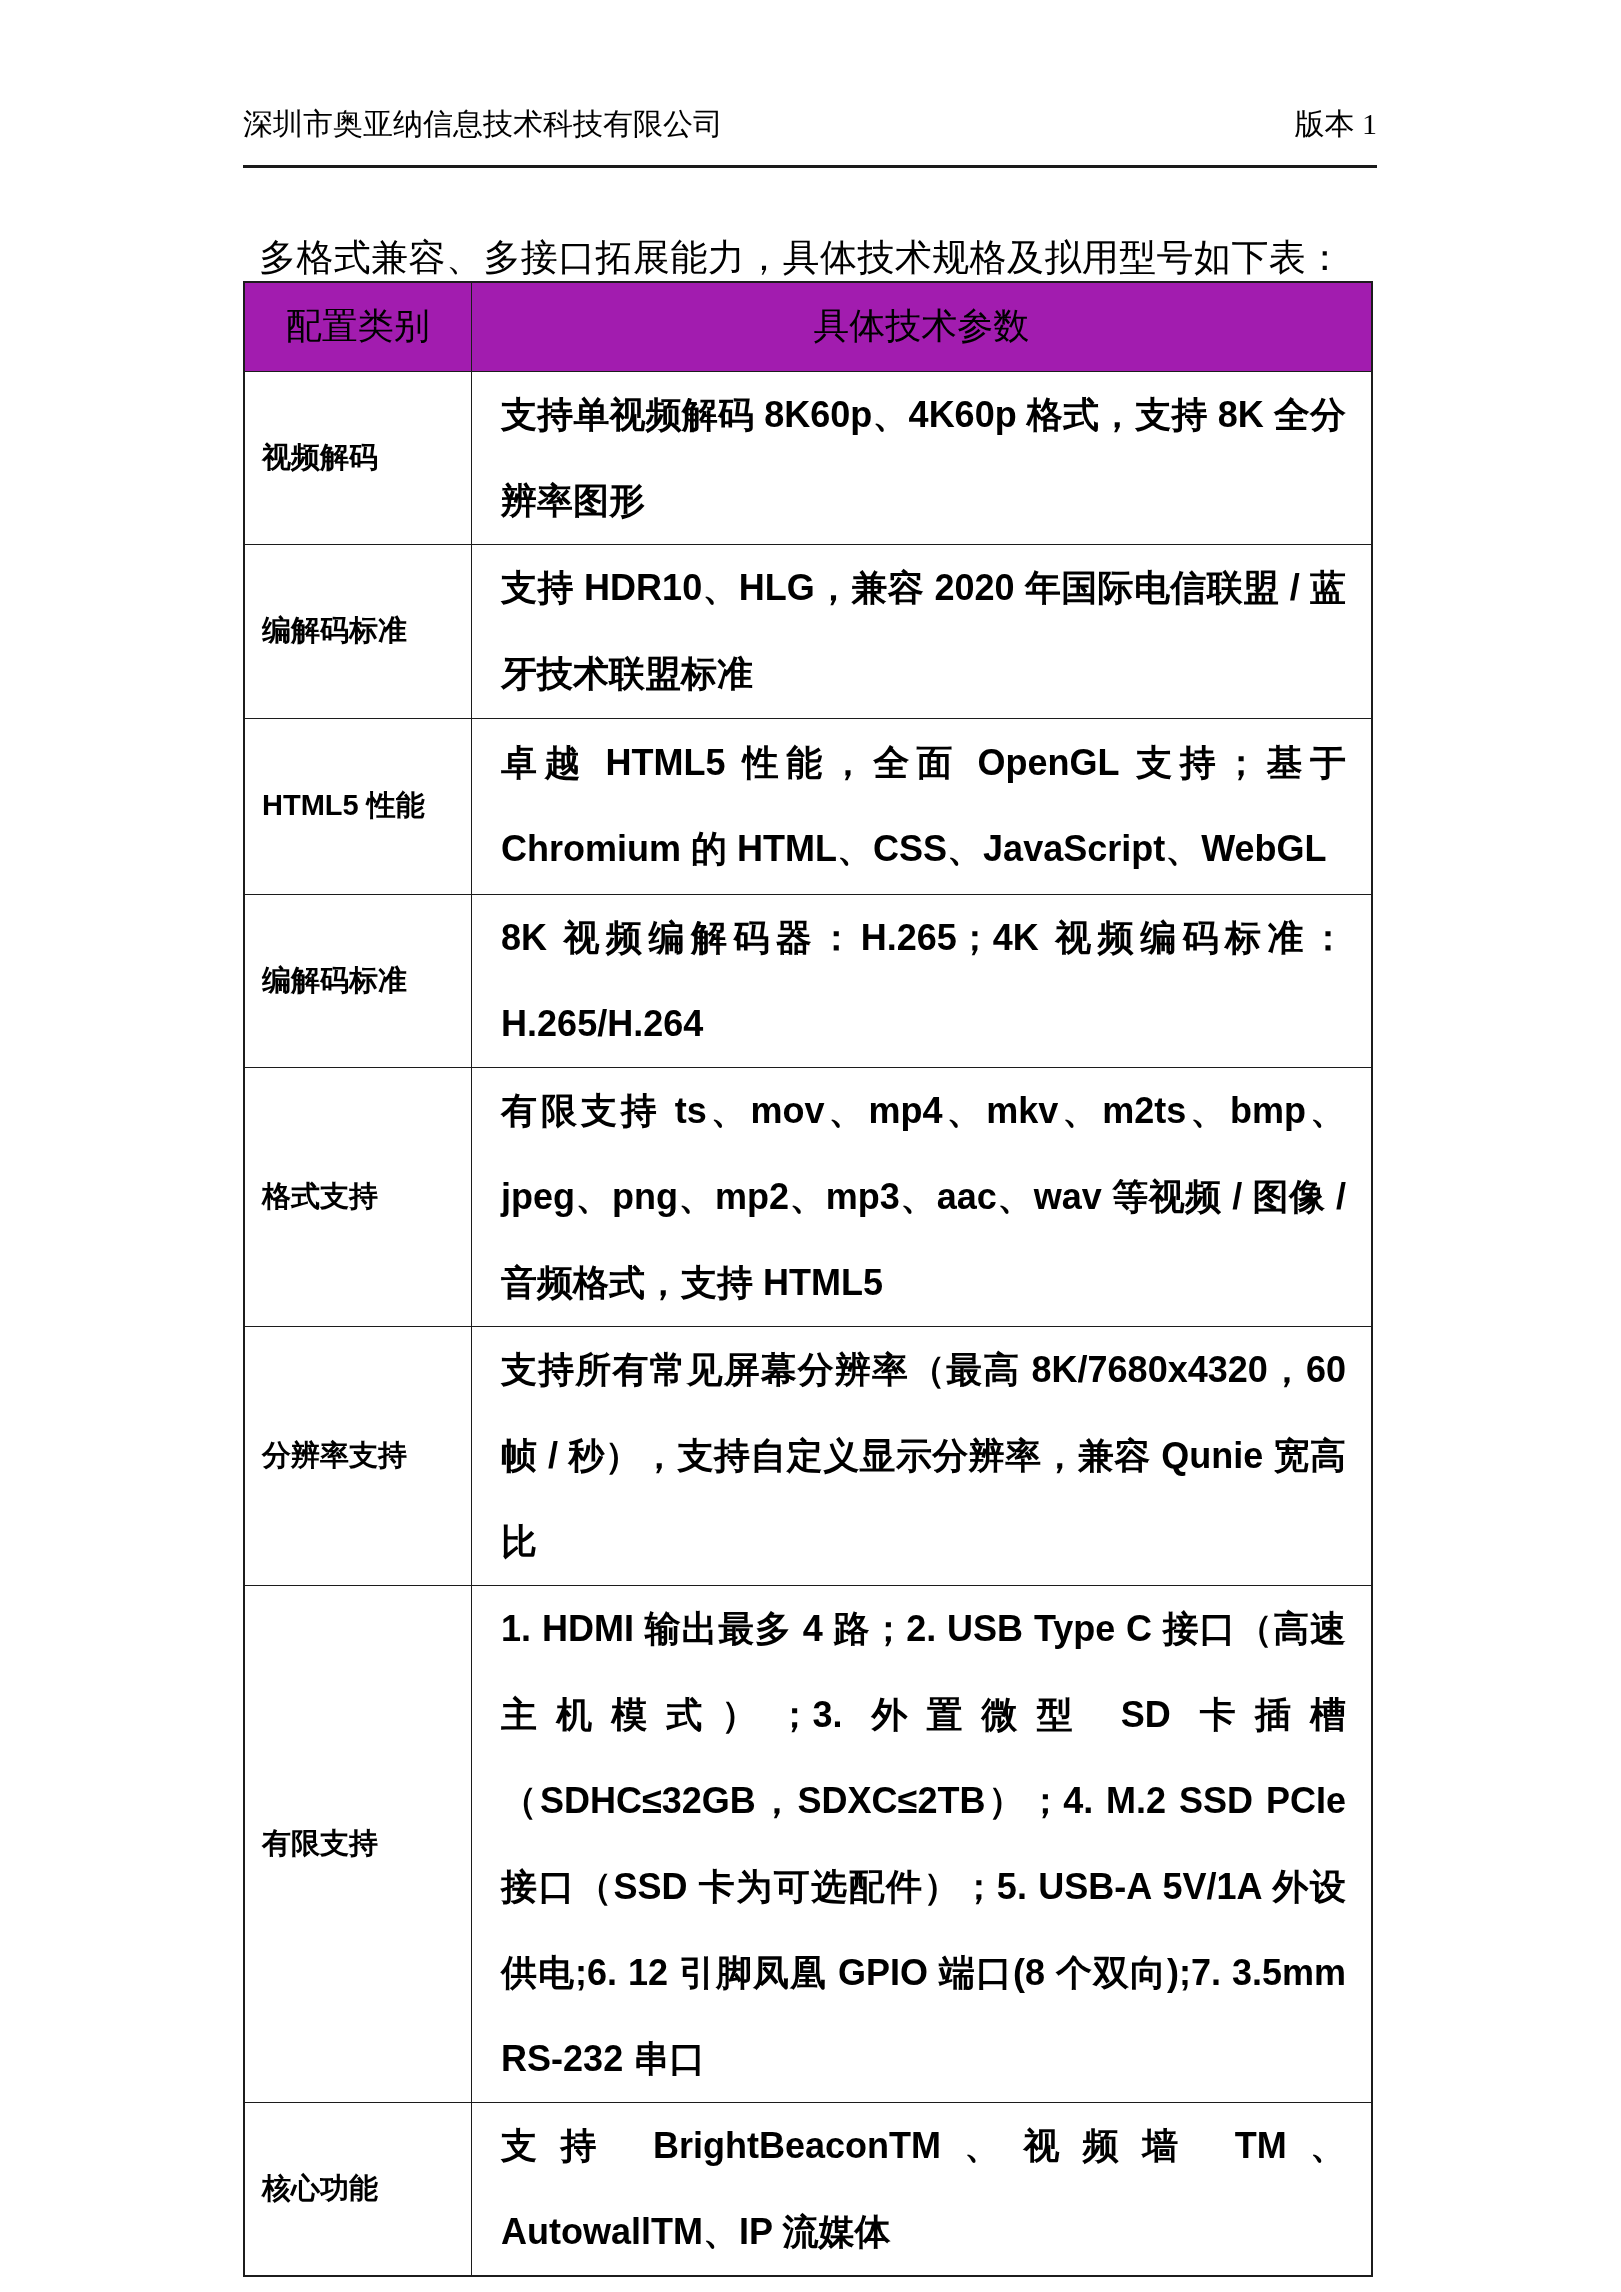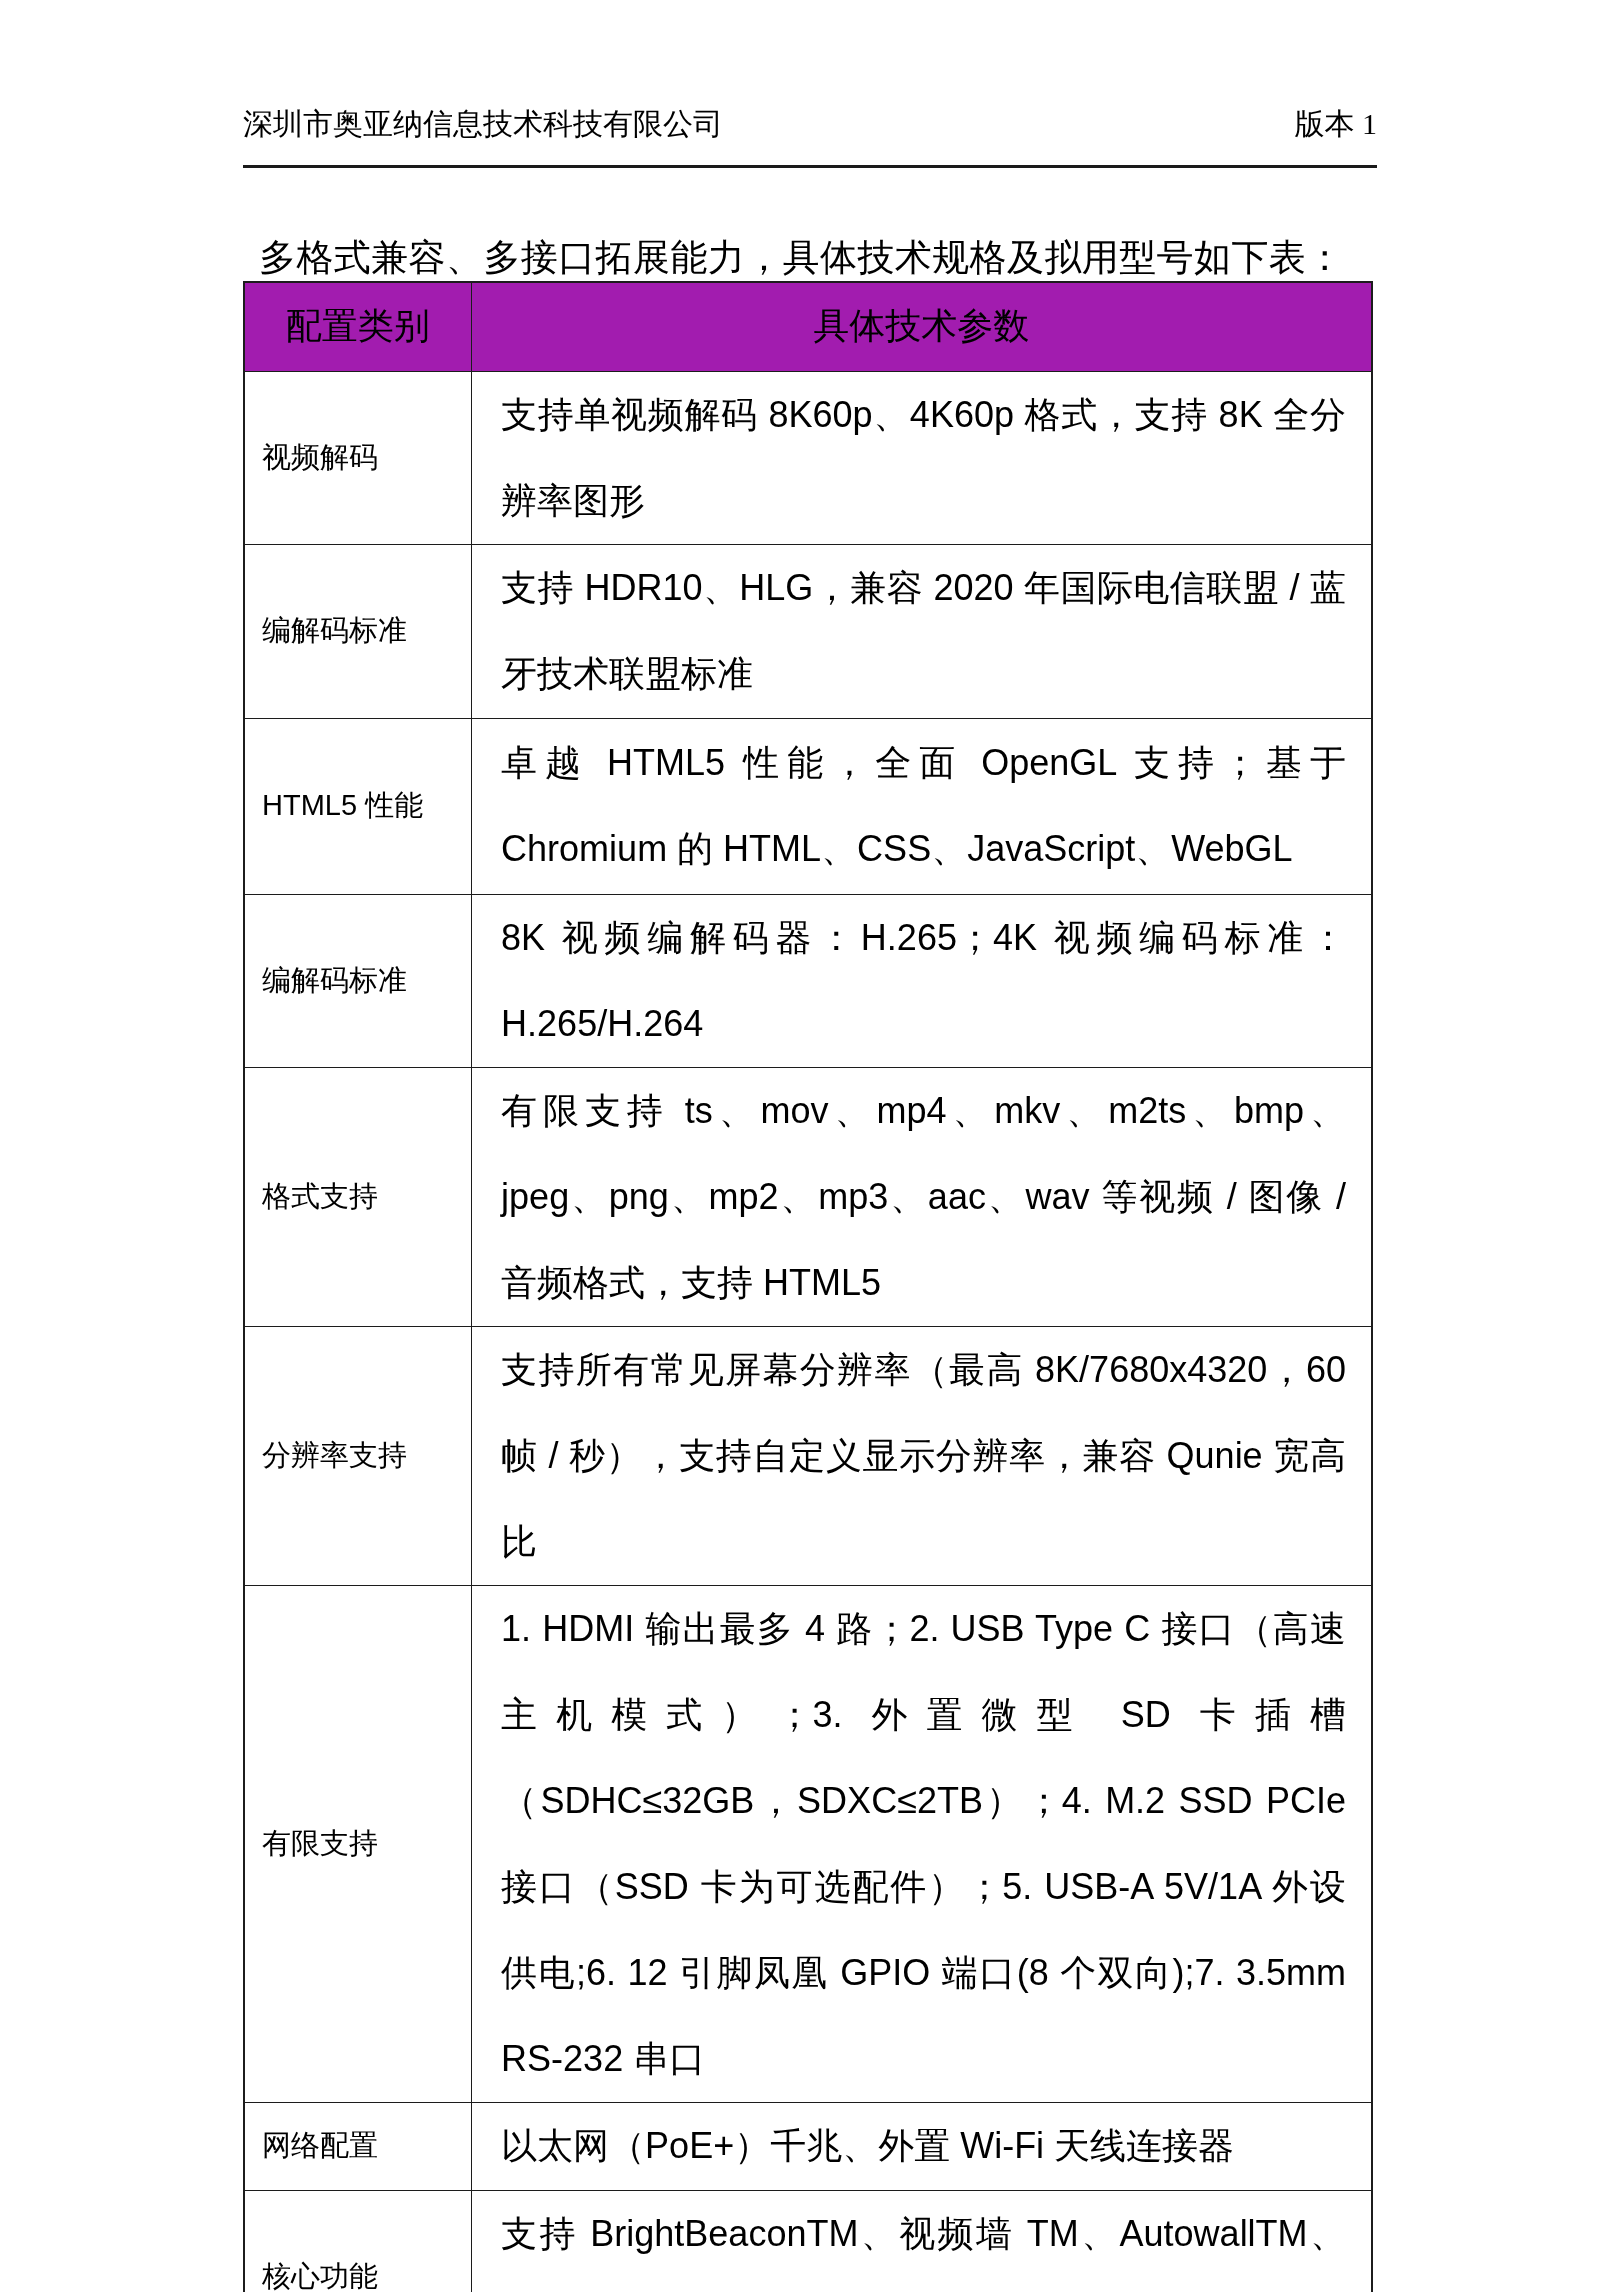--- a/index.html
+++ b/index.html
@@ -63,21 +63,21 @@
     background: #a21caf;
     font-size: 36px;
     font-weight: 500;
     text-align: center;
     vertical-align: middle;
     padding: 0;
   }
   .spec-table col.c1 { width: 227px; }
   .spec-table td {
     vertical-align: middle;
-    font-weight: 400;
+    font-weight: 700;
   }
   .spec-table td.cat {
     font-size: 29px;
     padding: 0 5.4px 0 17px;
     text-align: left;
     white-space: nowrap;
     overflow: hidden;
   }
   .spec-table td.spec {
     font-size: 36px;
@@ -151,24 +151,20 @@
         <td class="spec">有限支持 ts、mov、mp4、mkv、m2ts、bmp、jpeg、png、mp2、mp3、aac、wav 等视频 / 图像 / 音频格式，支持 HTML5</td>
       </tr>
       <tr class="r5">
         <td class="cat">分辨率支持</td>
         <td class="spec">支持所有常见屏幕分辨率（最高 8K/7680x4320，60 帧 / 秒），支持自定义显示分辨率，兼容 Qunie 宽高比</td>
       </tr>
       <tr class="r6">
         <td class="cat">有限支持</td>
         <td class="spec">1. HDMI 输出最多 4 路；2. USB Type C 接口（高速主机模式）；3. 外置微型 SD 卡插槽（SDHC≤32GB，SDXC≤2TB）；4. M.2 SSD PCIe 接口（SSD 卡为可选配件）；5. USB-A 5V/1A 外设供电;6. 12 引脚凤凰 GPIO 端口(8 个双向);7. 3.5mm RS-232 串口</td>
       </tr>
-      <tr class="r7">
-        <td class="cat">网络配置</td>
-        <td class="spec">以太网（PoE+）千兆、外置 Wi-Fi 天线连接器</td>
-      </tr>
       <tr class="r8">
         <td class="cat">核心功能</td>
         <td class="spec">支持 BrightBeaconTM、视频墙 TM、AutowallTM、IP 流媒体</td>
       </tr>
 
     </tbody>
   </table>
 
 
 </div>

